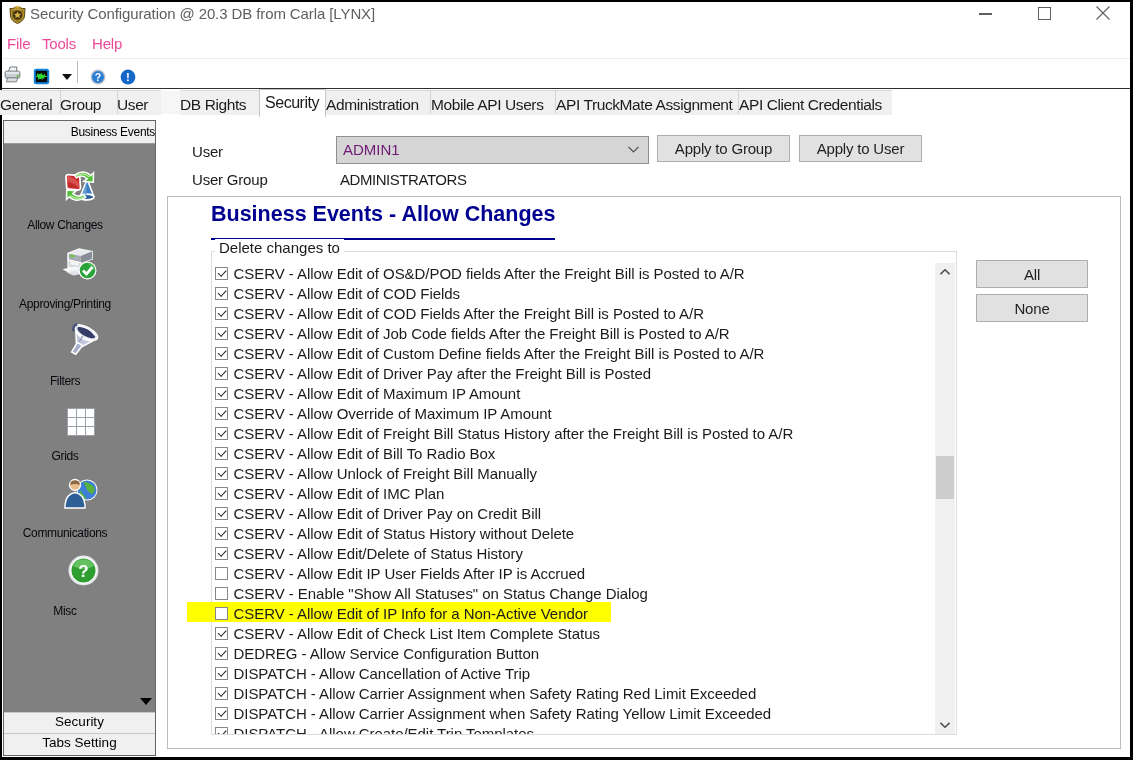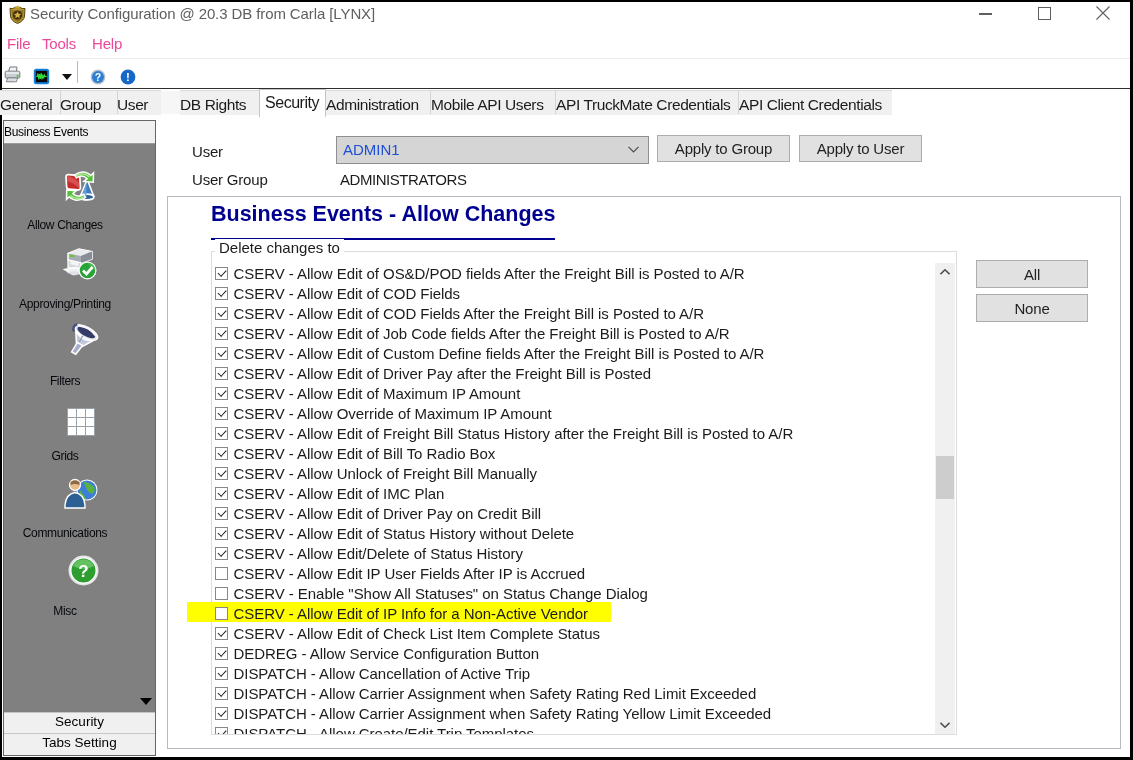--- a/index.html
+++ b/index.html
@@ -18,29 +18,29 @@
 #toolbar{left:2px;top:58px;width:1128px;height:28.5px;border-top:1px solid #ececec;border-bottom:1.5px solid #2e2e2e;background:#fff;}
 #tsep{left:77px;top:61px;width:1px;height:22px;background:#b8b8b8;}
 #tarrow{left:62px;top:74px;width:0;height:0;border-left:5.5px solid transparent;border-right:5.5px solid transparent;border-top:6px solid #111;}
 
 .tabstrip{top:90px;height:24px;background:#f0f0f0;border-top:1px solid #dadada;}
 .tsep{top:91px;width:1px;height:23px;background:#d4d4d4;}
 .tabtxt{top:96px;font-size:15.5px;color:#1b1b1b;letter-spacing:-0.4px;}
 #activetab{left:258.5px;top:89px;width:65px;height:27px;background:#fff;border:1px solid #c6c6c6;border-bottom:none;z-index:3;font-size:16px;color:#1b1b1b;text-align:center;letter-spacing:-0.5px;}
 
 #sidebar{left:3px;top:120px;width:151px;height:634px;border:1px solid #666;background:#808080;}
-#sbhead{left:0;top:0;width:151px;height:22px;background:#f0f0f0;border-bottom:1px solid #9a9a9a;font-size:12px;letter-spacing:-0.3px;color:#000;text-align:left;line-height:23px;}
+#sbhead{left:0;top:0;width:151px;height:22px;background:#f0f0f0;border-bottom:1px solid #9a9a9a;font-size:12px;letter-spacing:-0.3px;color:#000;text-align:right;line-height:23px;}
 .sblabel{width:122px;text-align:center;font-size:12px;color:#06080c;letter-spacing:-0.35px;}
 #sbtri{left:136px;top:577px;width:0;height:0;border-left:6px solid transparent;border-right:6px solid transparent;border-top:7px solid #000;}
 .sbbtn{left:0;width:151px;height:20px;background:#f0f0f0;border-top:1px solid #c6c6c6;font-size:13.5px;color:#000;text-align:center;line-height:17px;}
 #sbbody{left:0;top:22px;width:151px;height:569px;background:#808080;}
 
 .lbl{font-size:15px;color:#1b1b1b;letter-spacing:-0.2px;}
 #combo{left:336px;top:136px;width:311px;height:26px;background:#d5d5d5;border:1px solid #8f8f8f;}
-#combo span{position:absolute;left:6px;top:4px;font-size:15px;color:#1d4ed8;}
+#combo span{position:absolute;left:6px;top:4px;font-size:15px;color:#701a75;}
 .btn{background:#e1e1e1;border:1px solid #adadad;font-size:15px;color:#1f1f1f;text-align:center;letter-spacing:-0.2px;}
 
 #panel{left:167px;top:196px;width:952px;height:551px;background:#fff;border:1px solid #b7bcc2;}
 #heading{left:43px;top:7px;font-size:21.5px;line-height:21.5px;font-weight:bold;color:#000090;letter-spacing:0;border-bottom:2px solid #000090;padding-bottom:12px;}
 #groupbox{left:43px;top:54px;width:744px;height:482px;border:1px solid #dcdcdc;}
 #gblabel{left:47px;top:42px;background:#fff;padding:0 4px;font-size:15px;color:#1b1b1b;letter-spacing:0;z-index:2;}
 #yellow{left:19px;top:405px;width:424px;height:20px;background:#ffff00;z-index:1;}
 #rows{left:44px;top:66px;width:720px;height:471px;overflow:hidden;z-index:2;}
 .row{height:20px;display:flex;align-items:center;white-space:nowrap;font-size:15px;color:#1b1b1b;letter-spacing:-0.05px;}
 .cb{flex:none;width:11px;height:11px;border:1px solid #878787;background:#fff;margin-left:3px;margin-right:5.5px;position:relative;}
@@ -108,21 +108,21 @@
 <div class="abs tsep" style="left:117px"></div>
 <div class="abs tsep" style="left:430px"></div>
 <div class="abs tsep" style="left:555px"></div>
 <div class="abs tsep" style="left:738px"></div>
 <div class="abs tabtxt" style="left:0;width:60px">General</div>
 <div class="abs tabtxt" style="left:60px;width:57px">Group</div>
 <div class="abs tabtxt" style="left:117px;width:52px">User</div>
 <div class="abs tabtxt" style="left:180px;width:80px">DB Rights</div>
 <div class="abs tabtxt" style="left:326px;width:105px">Administration</div>
 <div class="abs tabtxt" style="left:431px;width:125px">Mobile API Users</div>
-<div class="abs tabtxt" style="left:556px;width:183px">API TruckMate Credentials</div>
+<div class="abs tabtxt" style="left:556px;width:183px">API TruckMate Assignment</div>
 <div class="abs tabtxt" style="left:739px;width:153px">API Client Credentials</div>
 <div class="abs" id="activetab">
     <div style="margin-top:4px">Security</div>
   </div>
 
 <div class="abs" id="sidebar">
 <div class="abs" id="sbbody"></div>
 <div class="abs" id="sbhead">Business Events</div>
 <svg class="abs" style="left:58px;top:47px" width="38" height="38" viewBox="0 0 38 38">
 <path d="M4 9 Q4 6.5 6.5 6.7 L15.5 7.3 Q17.8 7.5 17.9 10 L18.4 19.5 Q18.4 22 16 21.8 L7 21.2 Q4.7 21 4.6 18.6 Z" fill="#c42b2b" stroke="#fff" stroke-width="1.7"></path>

